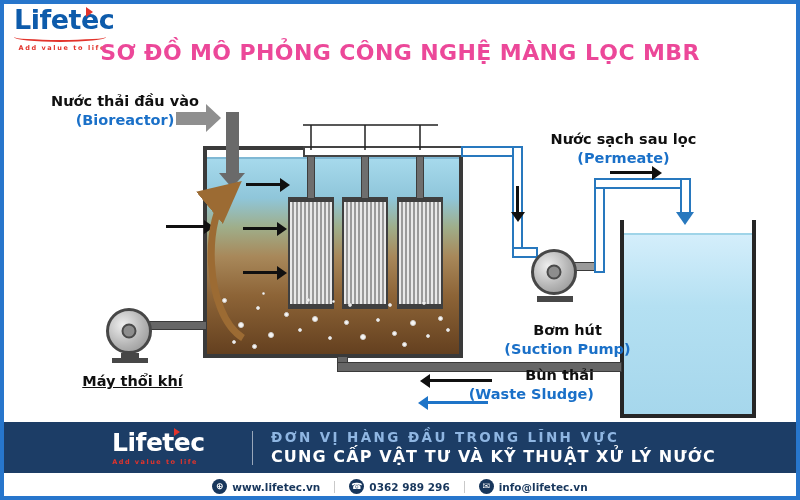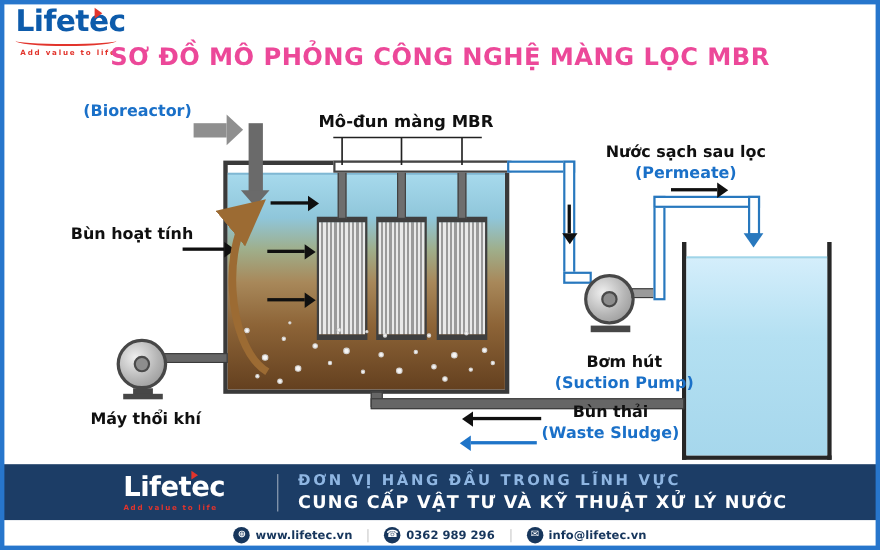--- a/index.html
+++ b/index.html
@@ -81,40 +81,37 @@
   <div class="logo">
     <div class="logo-tri"></div>
     <div class="logo-name">Lifetec</div>
     <div class="logo-swoosh"></div>
     <div class="logo-tagline">Add value to life</div>
   </div>
 
   <div class="title">SƠ ĐỒ MÔ PHỎNG CÔNG NGHỆ MÀNG LỌC MBR</div>
 
   <div class="lbl" style="left:40px;top:92px;width:170px;">
+    <div>Nước thải đầu vào</div>
     <div class="l2">(Bioreactor)</div>
-  </div>
-  <div class="lbl" style="left:280px;top:101px;width:178px;font-size:15px;">
-    <div>Mô-đun màng MBR</div>
   </div>
   <div class="lbl" style="left:536px;top:130px;width:175px;">
     <div>Nước sạch sau lọc</div>
     <div class="l2">(Permeate)</div>
   </div>
   <div class="lbl" style="left:34px;top:204px;width:172px;">
-    <div>Bùn hoạt tính</div>
-  </div>
-  <div class="lbl" style="left:60px;top:372px;width:145px;">
+  </div>
+  <div class="lbl" style="left:60px;top:372px;width:145px;text-decoration:underline;">
     <div>Máy thổi khí</div>
   </div>
   <div class="lbl" style="left:500px;top:321px;width:135px;">
     <div>Bơm hút</div>
     <div class="l2">(Suction Pump)</div>
   </div>
-  <div class="lbl" style="left:490px;top:366px;width:130px;">
+  <div class="lbl" style="left:464px;top:366px;width:130px;text-align:right;">
     <div>Bùn thải</div>
     <div class="l2">(Waste Sludge)</div>
   </div>
 
   <div class="tank-main">
     <div class="tank-water"></div>
   </div>
 
   <div class="module" style="left:288px;"></div>
   <div class="module" style="left:342px;"></div>

